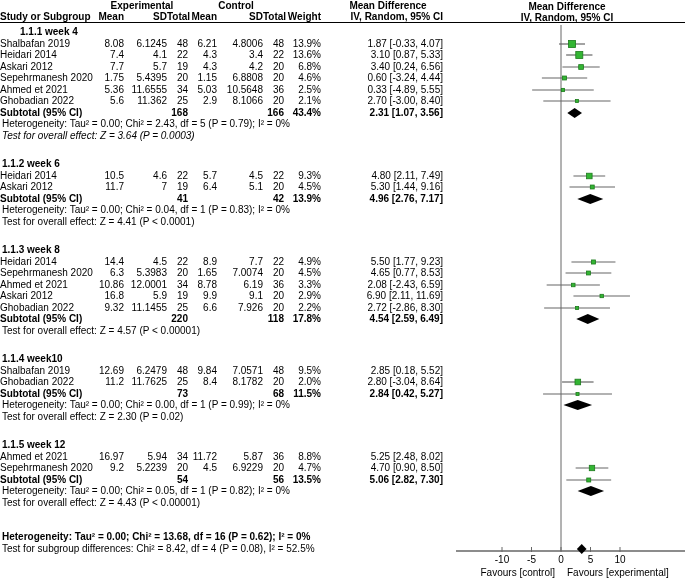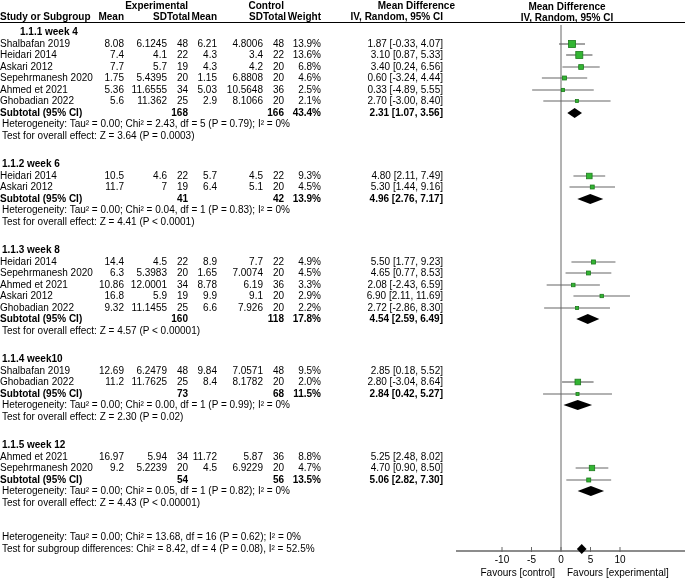--- a/index.html
+++ b/index.html
@@ -11,21 +11,21 @@
   .grid{
     display:grid;width:455px;
     grid-template-columns:96px 28px 43px 21px 29px 46px 21px 37px 134px;
     height:11.5px;line-height:11.5px;align-items:center;
   }
   .hgrid{height:11px;line-height:11px;}
   .cell{white-space:nowrap;overflow:visible;}
   .num{text-align:right;}
   .ci{text-align:right;padding-right:12px;}
   .name{padding-left:0;}
-  .ctr{text-align:right;}
+  .ctr{text-align:center;}
   .b{font-weight:bold;}
   .span{grid-column:1/-1;padding-left:2px;white-space:nowrap;}
   .rule{width:685px;border-bottom:1.5px solid #000;margin-bottom:3px;}
   .plot-header{
     position:absolute;left:455px;top:1px;width:224px;text-align:center;
     font-weight:bold;line-height:11px;
   }
   svg.overlay{position:absolute;left:0;top:0;pointer-events:none;}
 </style>
 </head>
@@ -138,21 +138,21 @@
         <div class="cell num b"></div>
         <div class="cell num b"></div>
         <div class="cell num b">166</div>
         <div class="cell num b">43.4%</div>
         <div class="cell ci b">2.31 [1.07, 3.56]</div>
       </div>
       <div class="grid">
         <div class="span" style="grid-column: 1 / -1;">Heterogeneity: Tau² = 0.00; Chi² = 2.43, df = 5 (P = 0.79); I² = 0%</div>
       </div>
       <div class="grid">
-        <div class="span" style="grid-column: 1 / -1;">Test for overall effect: Z = 3.64 (P = 0.0003)</div>
+        <div class="span" style="grid-column: 1 / -1; font-style: italic;">Test for overall effect: Z = 3.64 (P = 0.0003)</div>
       </div>
       <div style="height: 17px;"></div>
       <div class="grid">
         <div class="span b" style="grid-column: 1 / -1;">1.1.2 week 6</div>
       </div>
       <div class="grid">
         <div class="cell name">Heidari 2014</div>
         <div class="cell num">10.5</div>
         <div class="cell num">4.6</div>
         <div class="cell num">22</div>
@@ -246,21 +246,21 @@
         <div class="cell num">6.6</div>
         <div class="cell num">7.926</div>
         <div class="cell num">20</div>
         <div class="cell num">2.2%</div>
         <div class="cell ci">2.72 [-2.86, 8.30]</div>
       </div>
       <div class="grid">
         <div class="cell name b">Subtotal (95% CI)</div>
         <div class="cell num b"></div>
         <div class="cell num b"></div>
-        <div class="cell num b">160</div>
+        <div class="cell num b">220</div>
         <div class="cell num b"></div>
         <div class="cell num b"></div>
         <div class="cell num b">118</div>
         <div class="cell num b">17.8%</div>
         <div class="cell ci b">4.54 [2.59, 6.49]</div>
       </div>
       <div class="grid">
         <div class="span" style="grid-column: 1 / -1;">Test for overall effect: Z = 4.57 (P &lt; 0.00001)</div>
       </div>
       <div style="height: 17px;"></div>
@@ -345,21 +345,21 @@
       </div>
       <div class="grid">
         <div class="span" style="grid-column: 1 / -1;">Heterogeneity: Tau² = 0.00; Chi² = 0.05, df = 1 (P = 0.82); I² = 0%</div>
       </div>
       <div class="grid">
         <div class="span" style="grid-column: 1 / -1;">Test for overall effect: Z = 4.43 (P &lt; 0.00001)</div>
       </div>
       <div style="height: 17px;"></div>
       <div style="height: 6px;"></div>
       <div class="grid">
-        <div class="span" style="grid-column: 1 / -1;">Heterogeneity: Tau² = 0.00; Chi² = 13.68, df = 16 (P = 0.62); I² = 0%</div>
+        <div class="span" style="grid-column: 1 / -1; font-weight: bold;">Heterogeneity: Tau² = 0.00; Chi² = 13.68, df = 16 (P = 0.62); I² = 0%</div>
       </div>
       <div class="grid">
         <div class="span" style="grid-column: 1 / -1;">Test for subgroup differences: Chi² = 8.42, df = 4 (P = 0.08), I² = 52.5%</div>
       </div>
     </div>
 
   <svg class="overlay" width="685" height="586" viewBox="0 0 685 586">
       <line x1="561" y1="25" x2="561" y2="551" stroke="#666666" stroke-width="1"></line>
       <line x1="456" y1="551" x2="685" y2="551" stroke="#666666" stroke-width="1.5"></line>
       <line x1="502" y1="547" x2="502" y2="552" stroke="#666666" stroke-width="1"></line>

